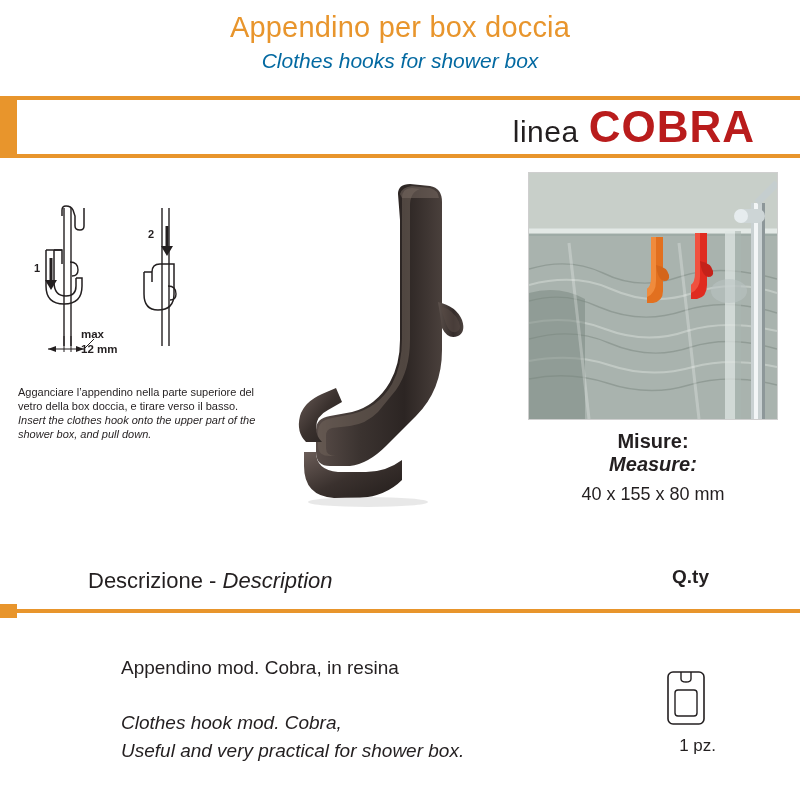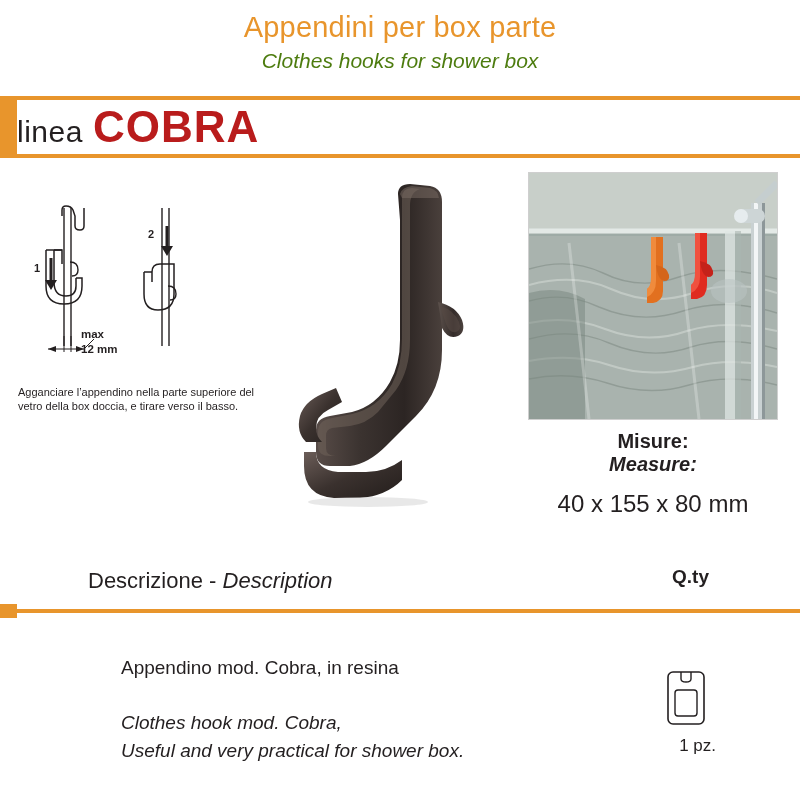--- a/index.html
+++ b/index.html
@@ -24,21 +24,21 @@
     padding-top: 12px;
   }
   .header .title-it {
     font-size: 29px;
     color: #e8952c;
     letter-spacing: 0.2px;
     line-height: 1.1;
   }
   .header .title-en {
     font-size: 21px;
-    color: #4d7c0f;
+    color: #0369a1;
     font-style: italic;
     line-height: 1.4;
     margin-top: 2px;
   }
 
   
   .band {
     position: relative;
     height: 62px;
     border-top: 4px solid #e8952c;
@@ -48,21 +48,22 @@
   }
   .band-block {
     width: 17px;
     height: 100%;
     background: #e8952c;
   }
   .band-right {
     flex: 1;
     display: flex;
     align-items: baseline;
-    justify-content: flex-start;
+    justify-content: flex-end;
+    padding-right: 45px;
   }
   .band .linea {
     font-size: 30px;
     color: #231f20;
     margin-right: 10px;
     letter-spacing: 0.5px;
   }
   .band .cobra {
     font-size: 44px;
     font-weight: bold;
@@ -129,22 +130,22 @@
     font-weight: bold;
     line-height: 1.15;
   }
   .measure .m-en {
     font-size: 20px;
     font-weight: bold;
     font-style: italic;
     line-height: 1.15;
   }
   .measure .m-val {
-    margin-top: 14px;
-    font-size: 24px;
+    margin-top: 8px;
+    font-size: 18px;
     line-height: 1.2;
   }
 
   
   .desc-head {
     position: relative;
     height: 42px;
   }
   .desc-head .desc-label {
     position: absolute;
@@ -217,21 +218,21 @@
     position: absolute;
     left: 0; right: 0; bottom: 0;
     height: 22px;
     background: #ffffff;
   }
 </style>
 </head>
 <body>
 
 <div class="header">
-  <div class="title-it">Appendini per box parte</div>
+  <div class="title-it">Appendino per box doccia</div>
   <div class="title-en">Clothes hooks for shower box</div>
 </div>
 
 <div class="band">
   <div class="band-block"></div>
   <div class="band-right">
     <span class="linea">linea</span>
     <span class="cobra">COBRA</span>
   </div>
 </div>
@@ -276,20 +277,21 @@
       <line x1="53" y1="150" x2="53" y2="166" stroke="#231f20" stroke-width="1"></line>
       <line x1="30" y1="163" x2="66" y2="163" stroke="#231f20" stroke-width="1"></line>
       <polygon points="30,163 38,160 38,166" fill="#231f20"></polygon>
       <polygon points="66,163 58,160 58,166" fill="#231f20"></polygon>
       <line x1="66" y1="163" x2="76" y2="153" stroke="#231f20" stroke-width="1"></line>
       <text x="63" y="152" font-family="Liberation Sans, sans-serif" font-size="11.5" font-weight="bold" fill="#231f20">max</text>
       <text x="63" y="167" font-family="Liberation Sans, sans-serif" font-size="11.5" font-weight="bold" fill="#231f20">12 mm</text>
     </svg>
     <div class="caption">
       <div>Agganciare l’appendino nella parte superiore del vetro della box doccia, e tirare verso il basso.</div>
+      <div class="en">Insert the clothes hook onto the upper part of the shower box, and pull down.</div>
     </div>
   </div>
 
   <div class="product">
     <svg width="230" height="330" viewBox="0 0 230 330">
       <defs>
         <linearGradient id="gDark" x1="0" y1="0" x2="1" y2="0">
           <stop offset="0%" stop-color="#584c48"></stop>
           <stop offset="35%" stop-color="#3b3330"></stop>
           <stop offset="70%" stop-color="#2c2523"></stop>

